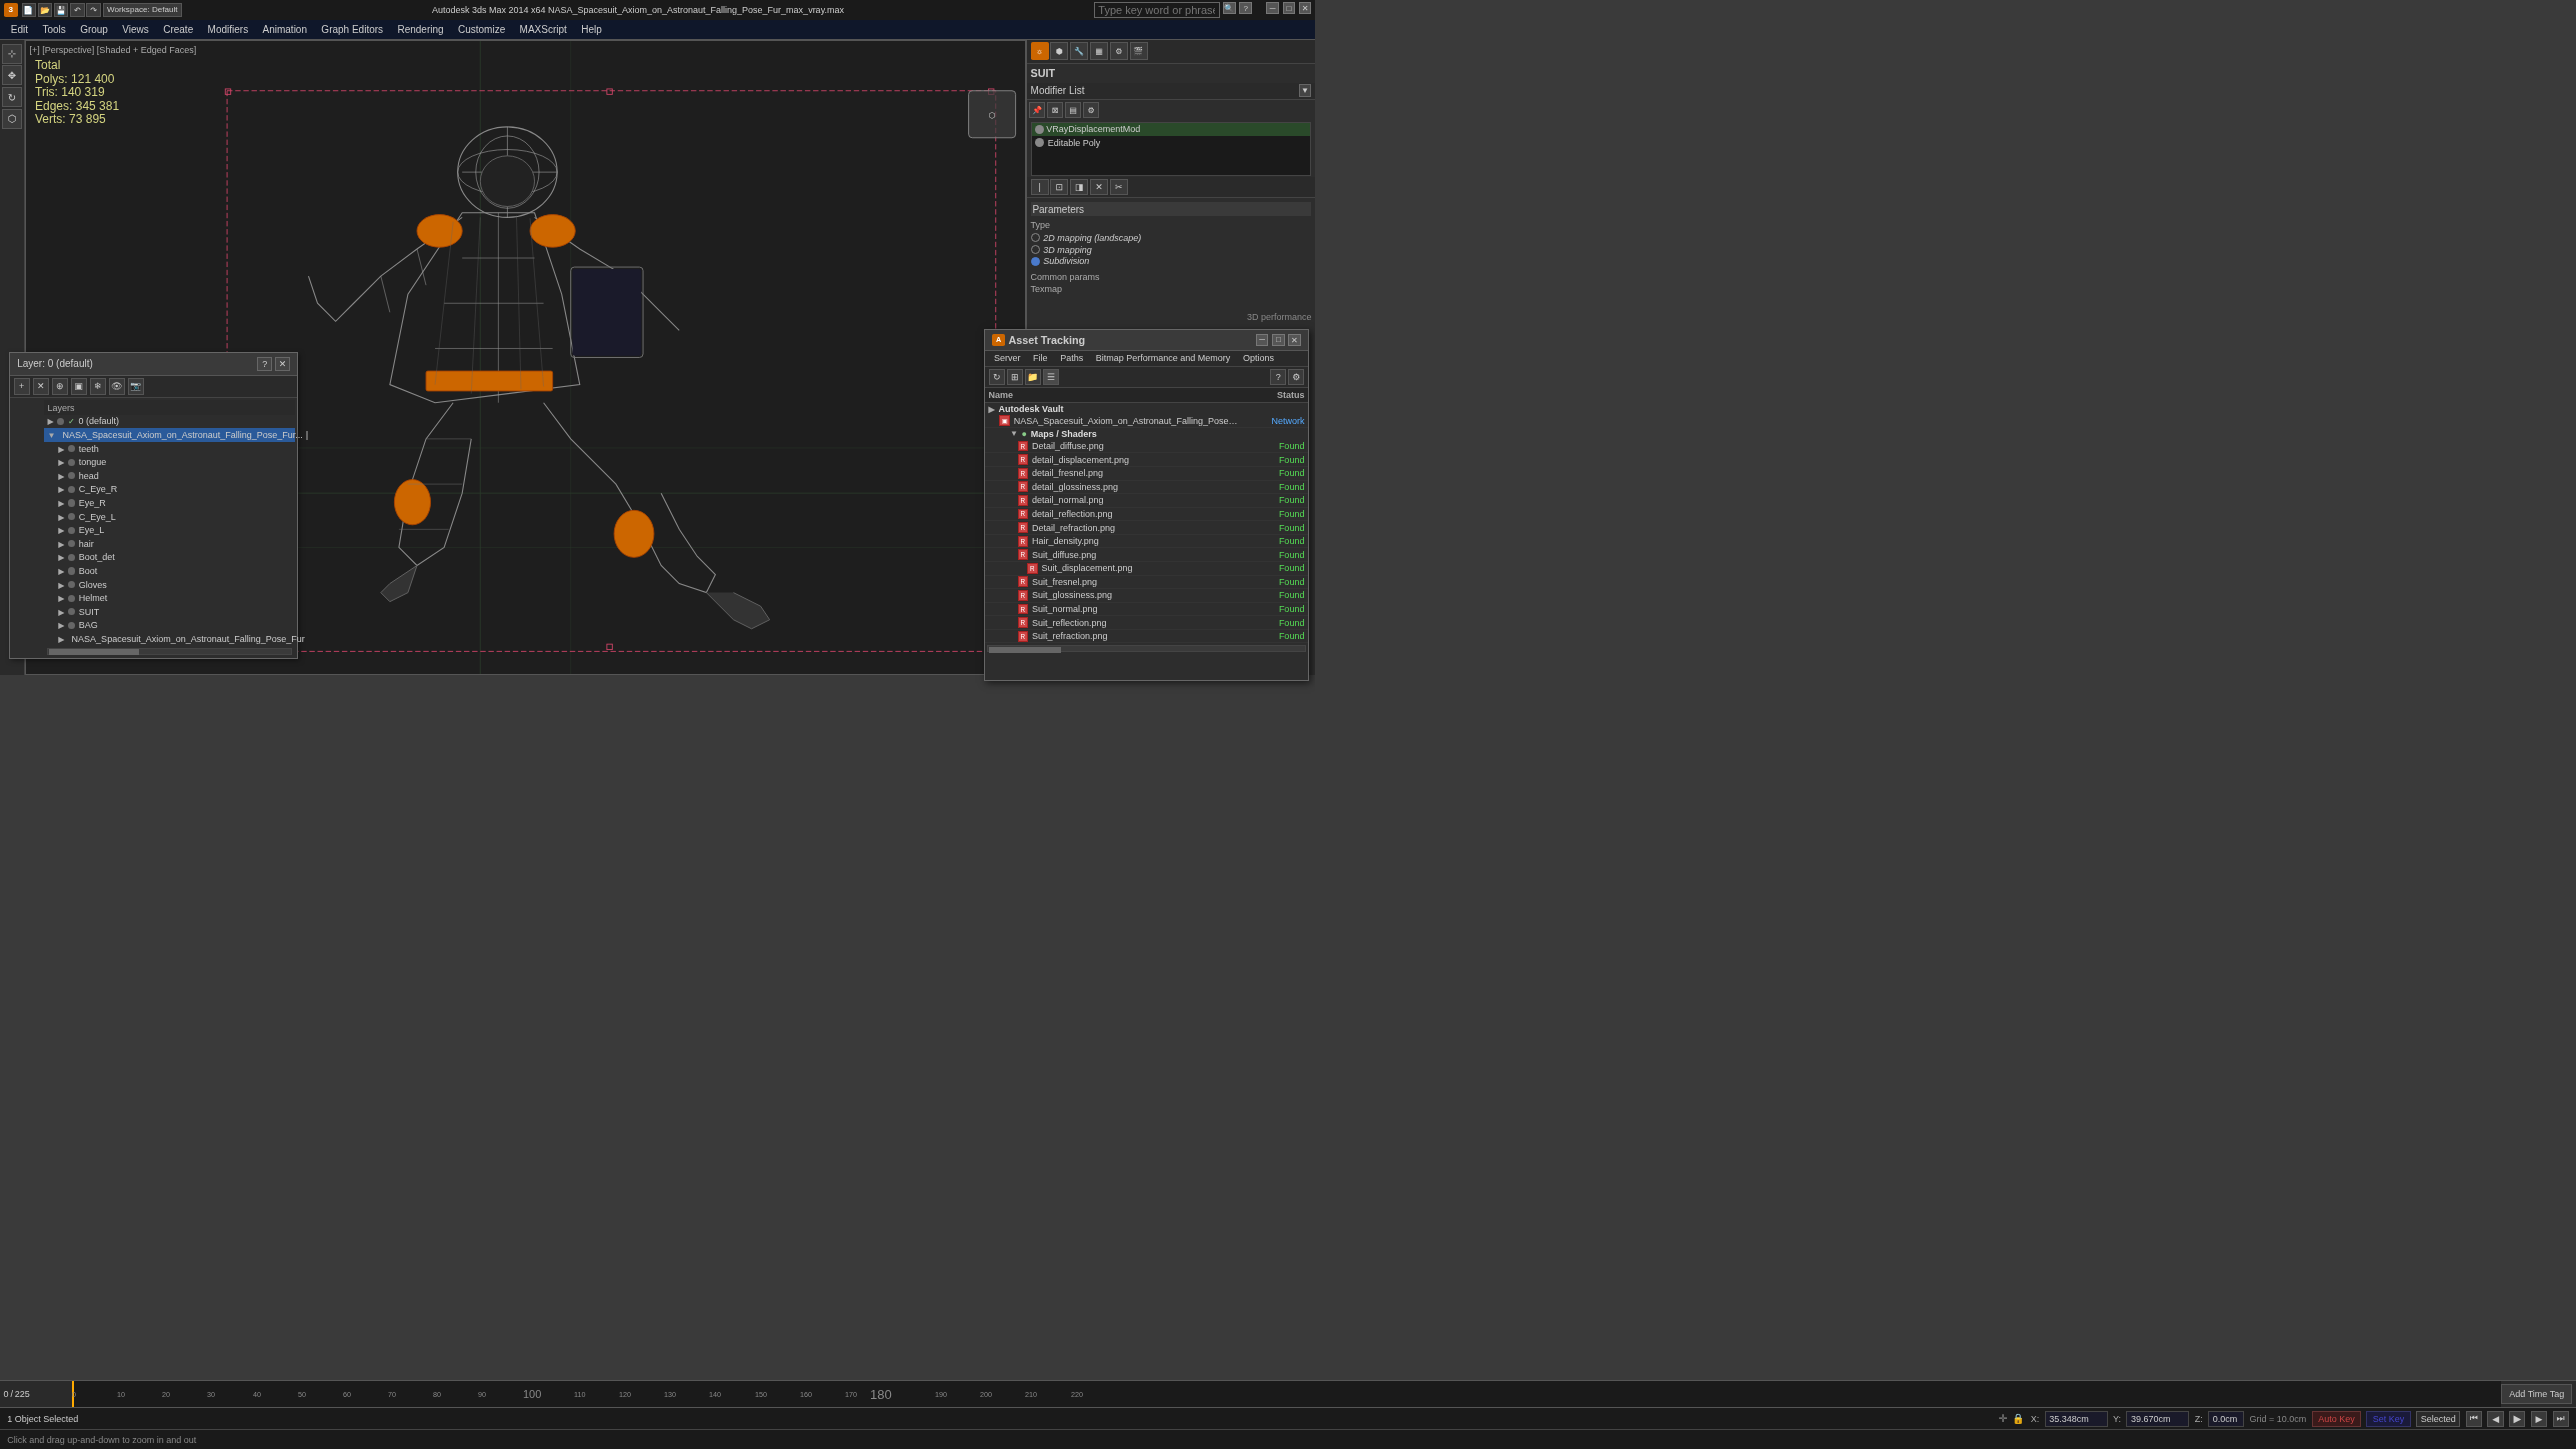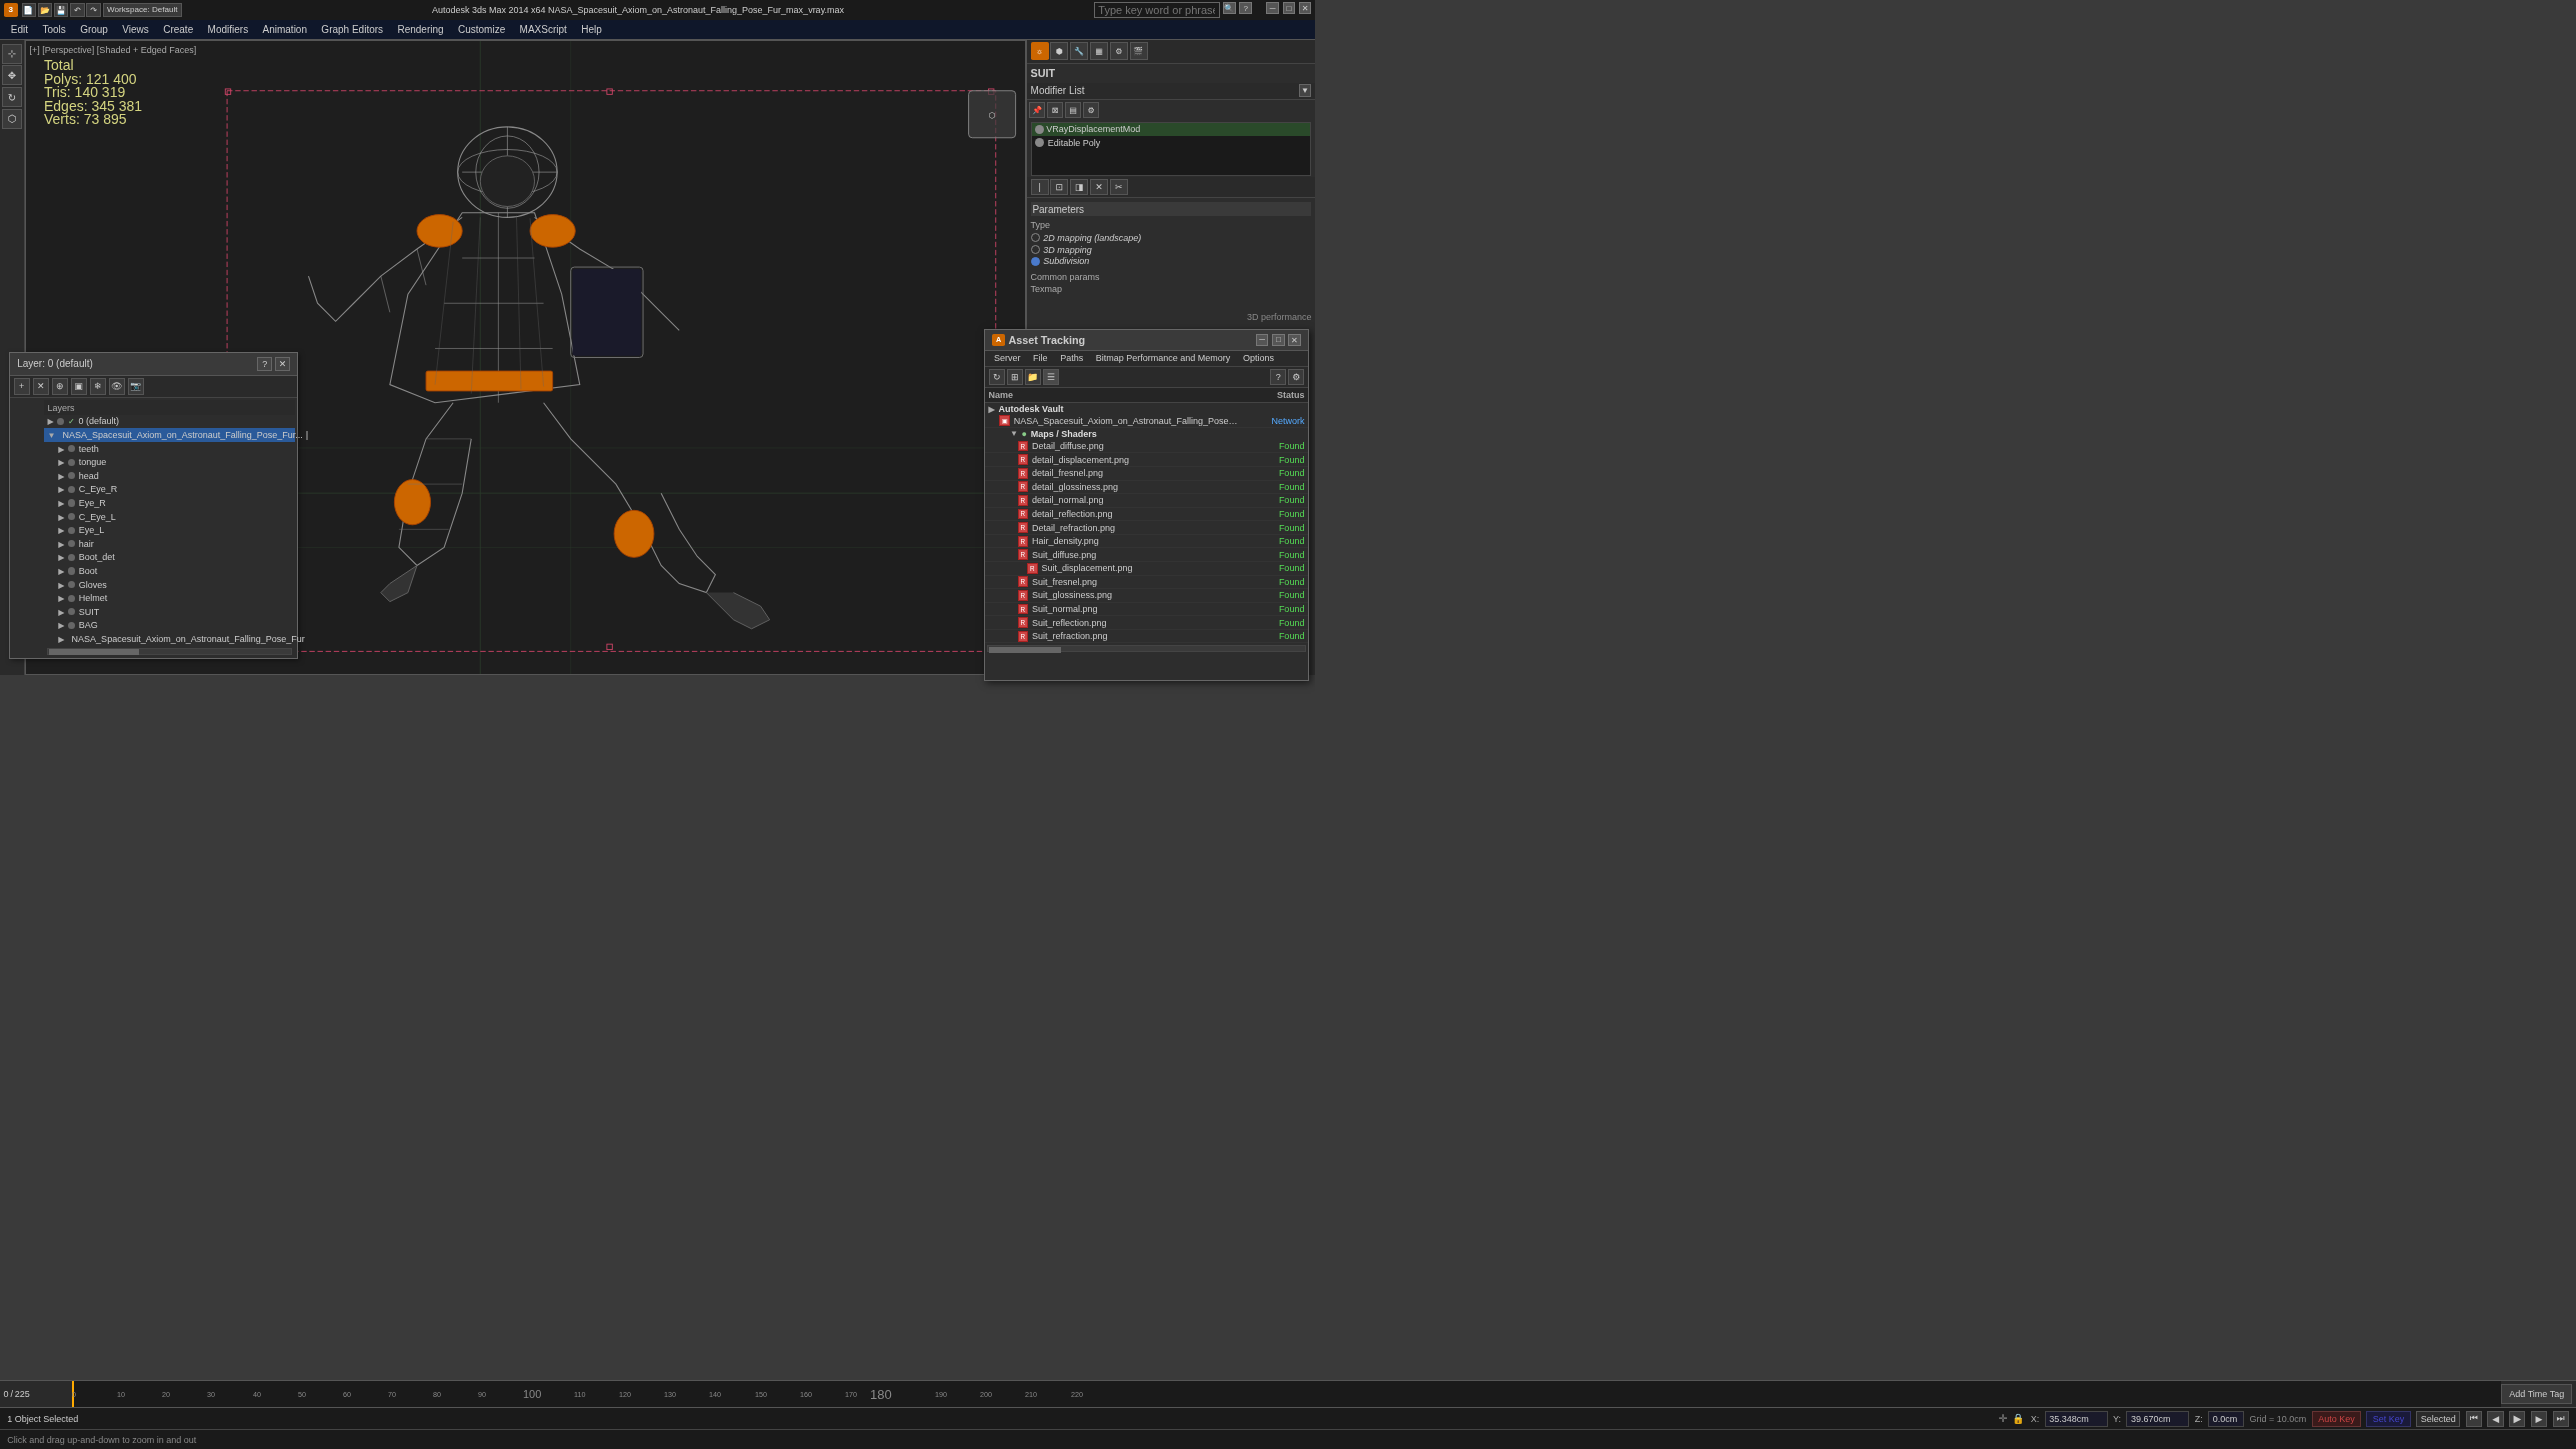--- a/index.html
+++ b/index.html
@@ -115,21 +115,21 @@
     <div style="width:20px;height:20px;background:#3a3a3a;border:0.9px solid #555;display:flex;align-items:center;justify-content:center;font-size:10px;cursor:pointer;color:#ccc;">⊹</div>
     <div style="width:20px;height:20px;background:#3a3a3a;border:0.9px solid #555;display:flex;align-items:center;justify-content:center;font-size:10px;cursor:pointer;color:#ccc;">✥</div>
     <div style="width:20px;height:20px;background:#3a3a3a;border:0.9px solid #555;display:flex;align-items:center;justify-content:center;font-size:10px;cursor:pointer;color:#ccc;">↻</div>
     <div style="width:20px;height:20px;background:#3a3a3a;border:0.9px solid #555;display:flex;align-items:center;justify-content:center;font-size:10px;cursor:pointer;color:#ccc;">⬡</div>
   </div>
 
   <div id="viewport" style="flex:1;position:relative;background:#1e1e1e;overflow:hidden;">
 
     <div style="position:absolute;top:3.6px;left:3.6px;color:#aaa;font-size:9px;z-index:10;">[+] [Perspective] [Shaded + Edged Faces]</div>
 
-    <div style="position:absolute;top:18px;left:18px;color:#d4d480;font-size:14px;z-index:10;line-height:13.5px;">
+    <div style="position:absolute;top:18px;left:9px;color:#d4d480;font-size:12px;z-index:10;line-height:13.5px;">
       <div>Total</div>
       <div><span>Polys:</span> <span>121 400</span></div>
       <div><span>Tris:</span> <span>140 319</span></div>
       <div><span>Edges:</span> <span>345 381</span></div>
       <div><span>Verts:</span> <span>73 895</span></div>
     </div>
 
     <svg style="position:absolute;top:0;left:0;width:100%;height:100%;font-size:11px" viewBox="0 0 1100 700">
 
       <line x1="0" y1="500" x2="1100" y2="500" stroke="#2a3a2a" stroke-width="1"></line>

